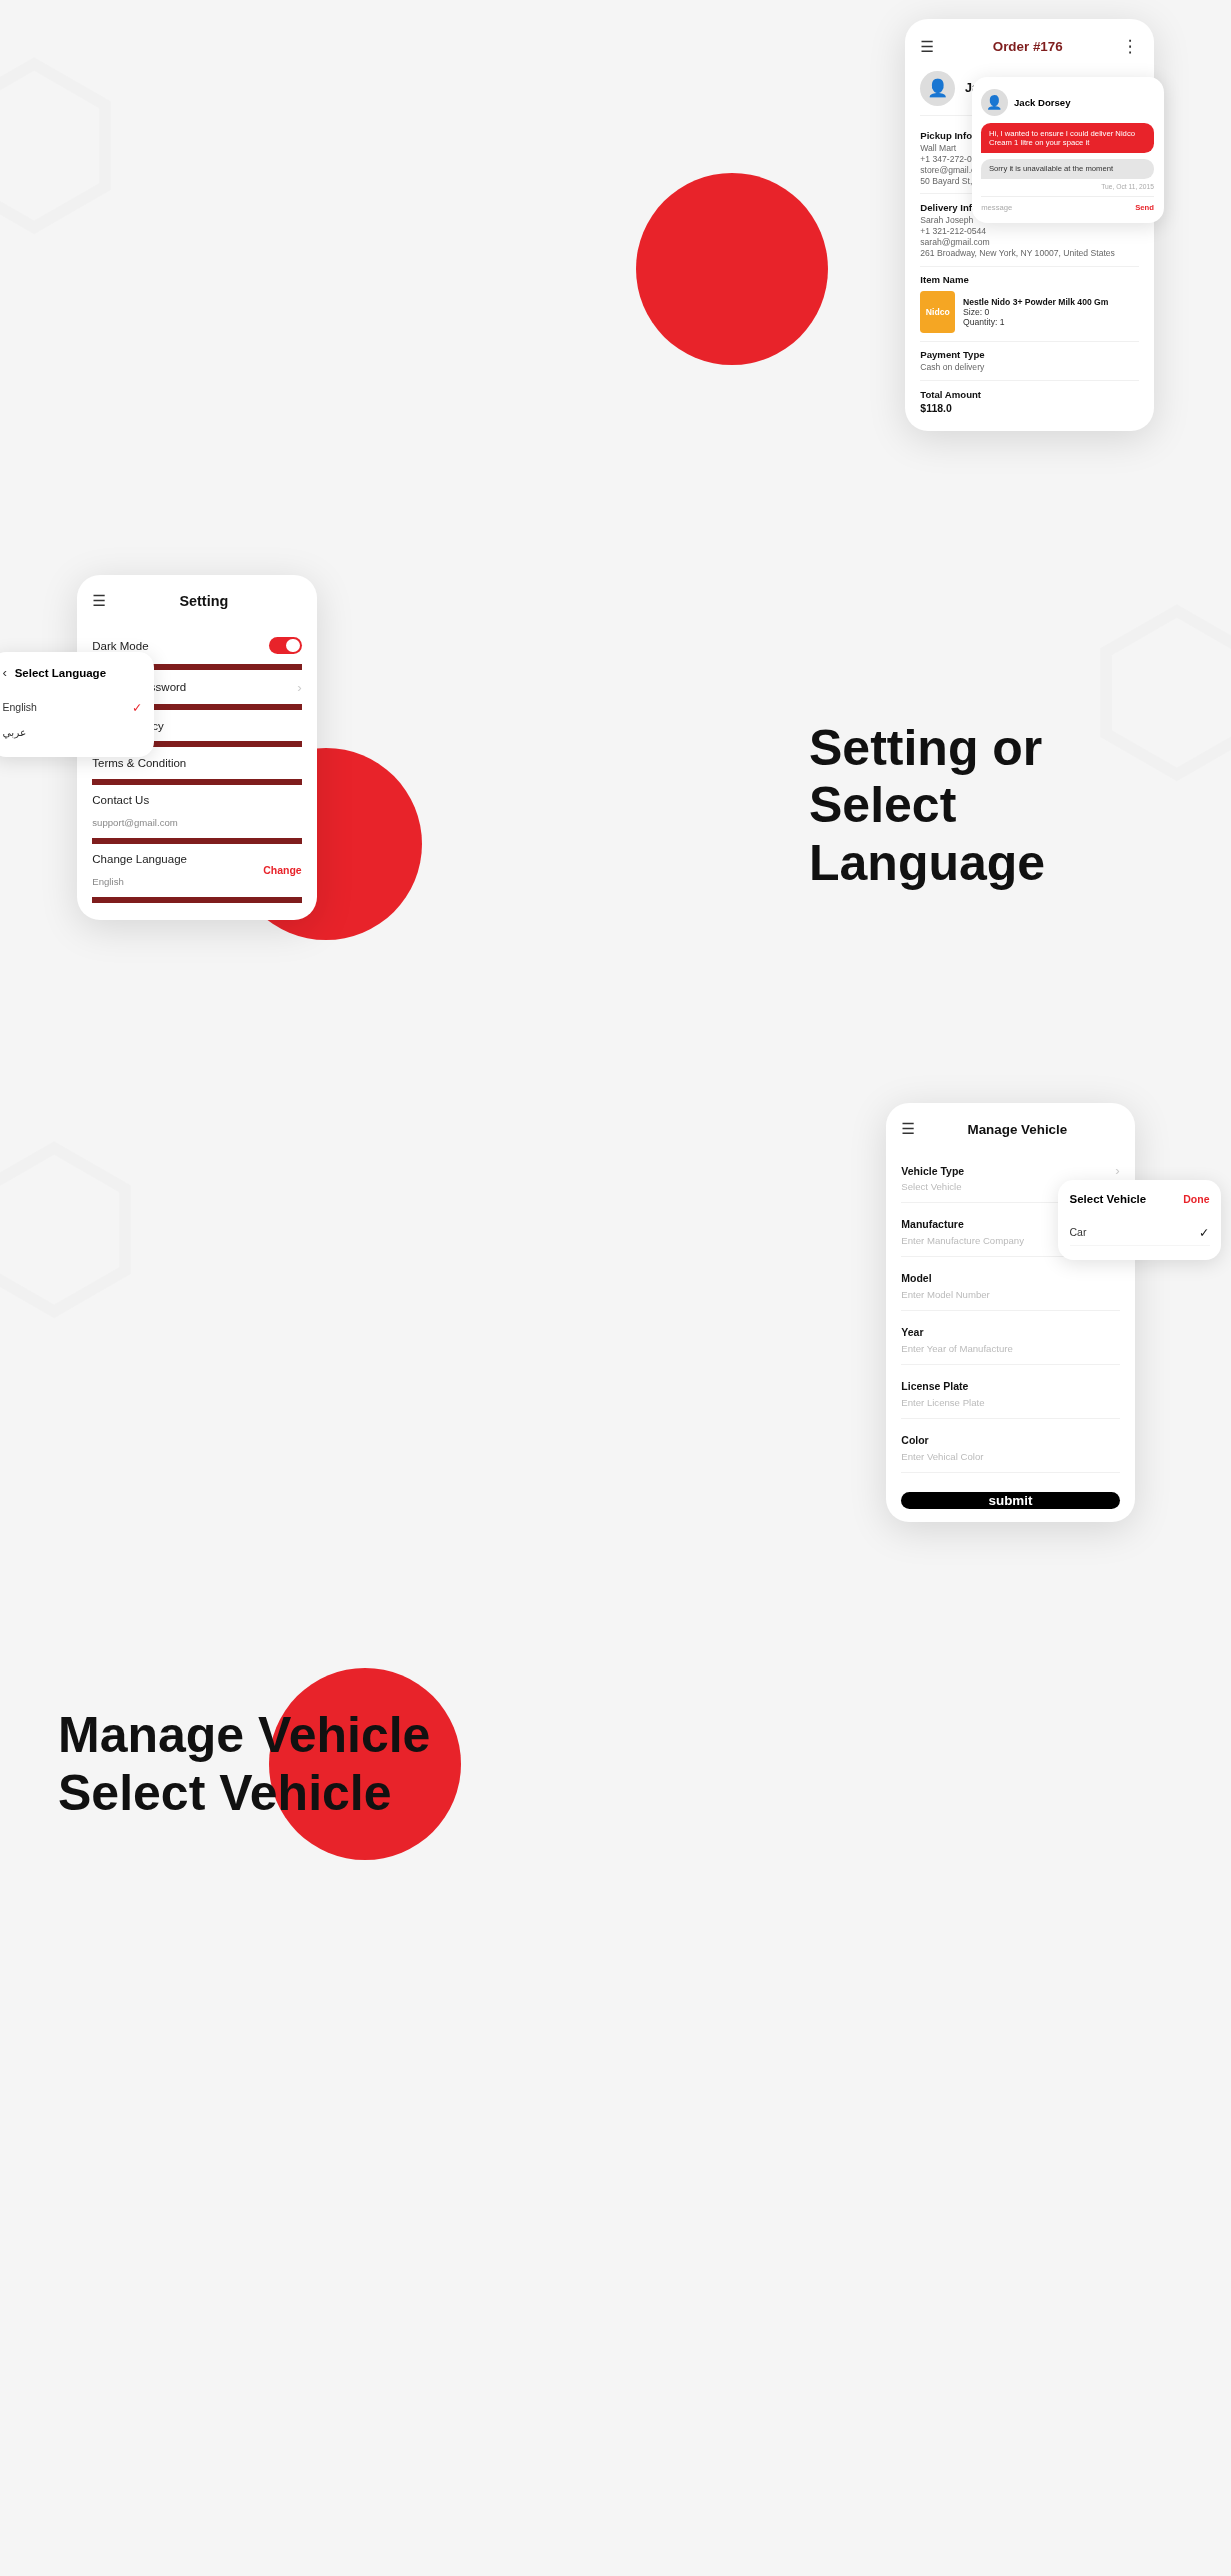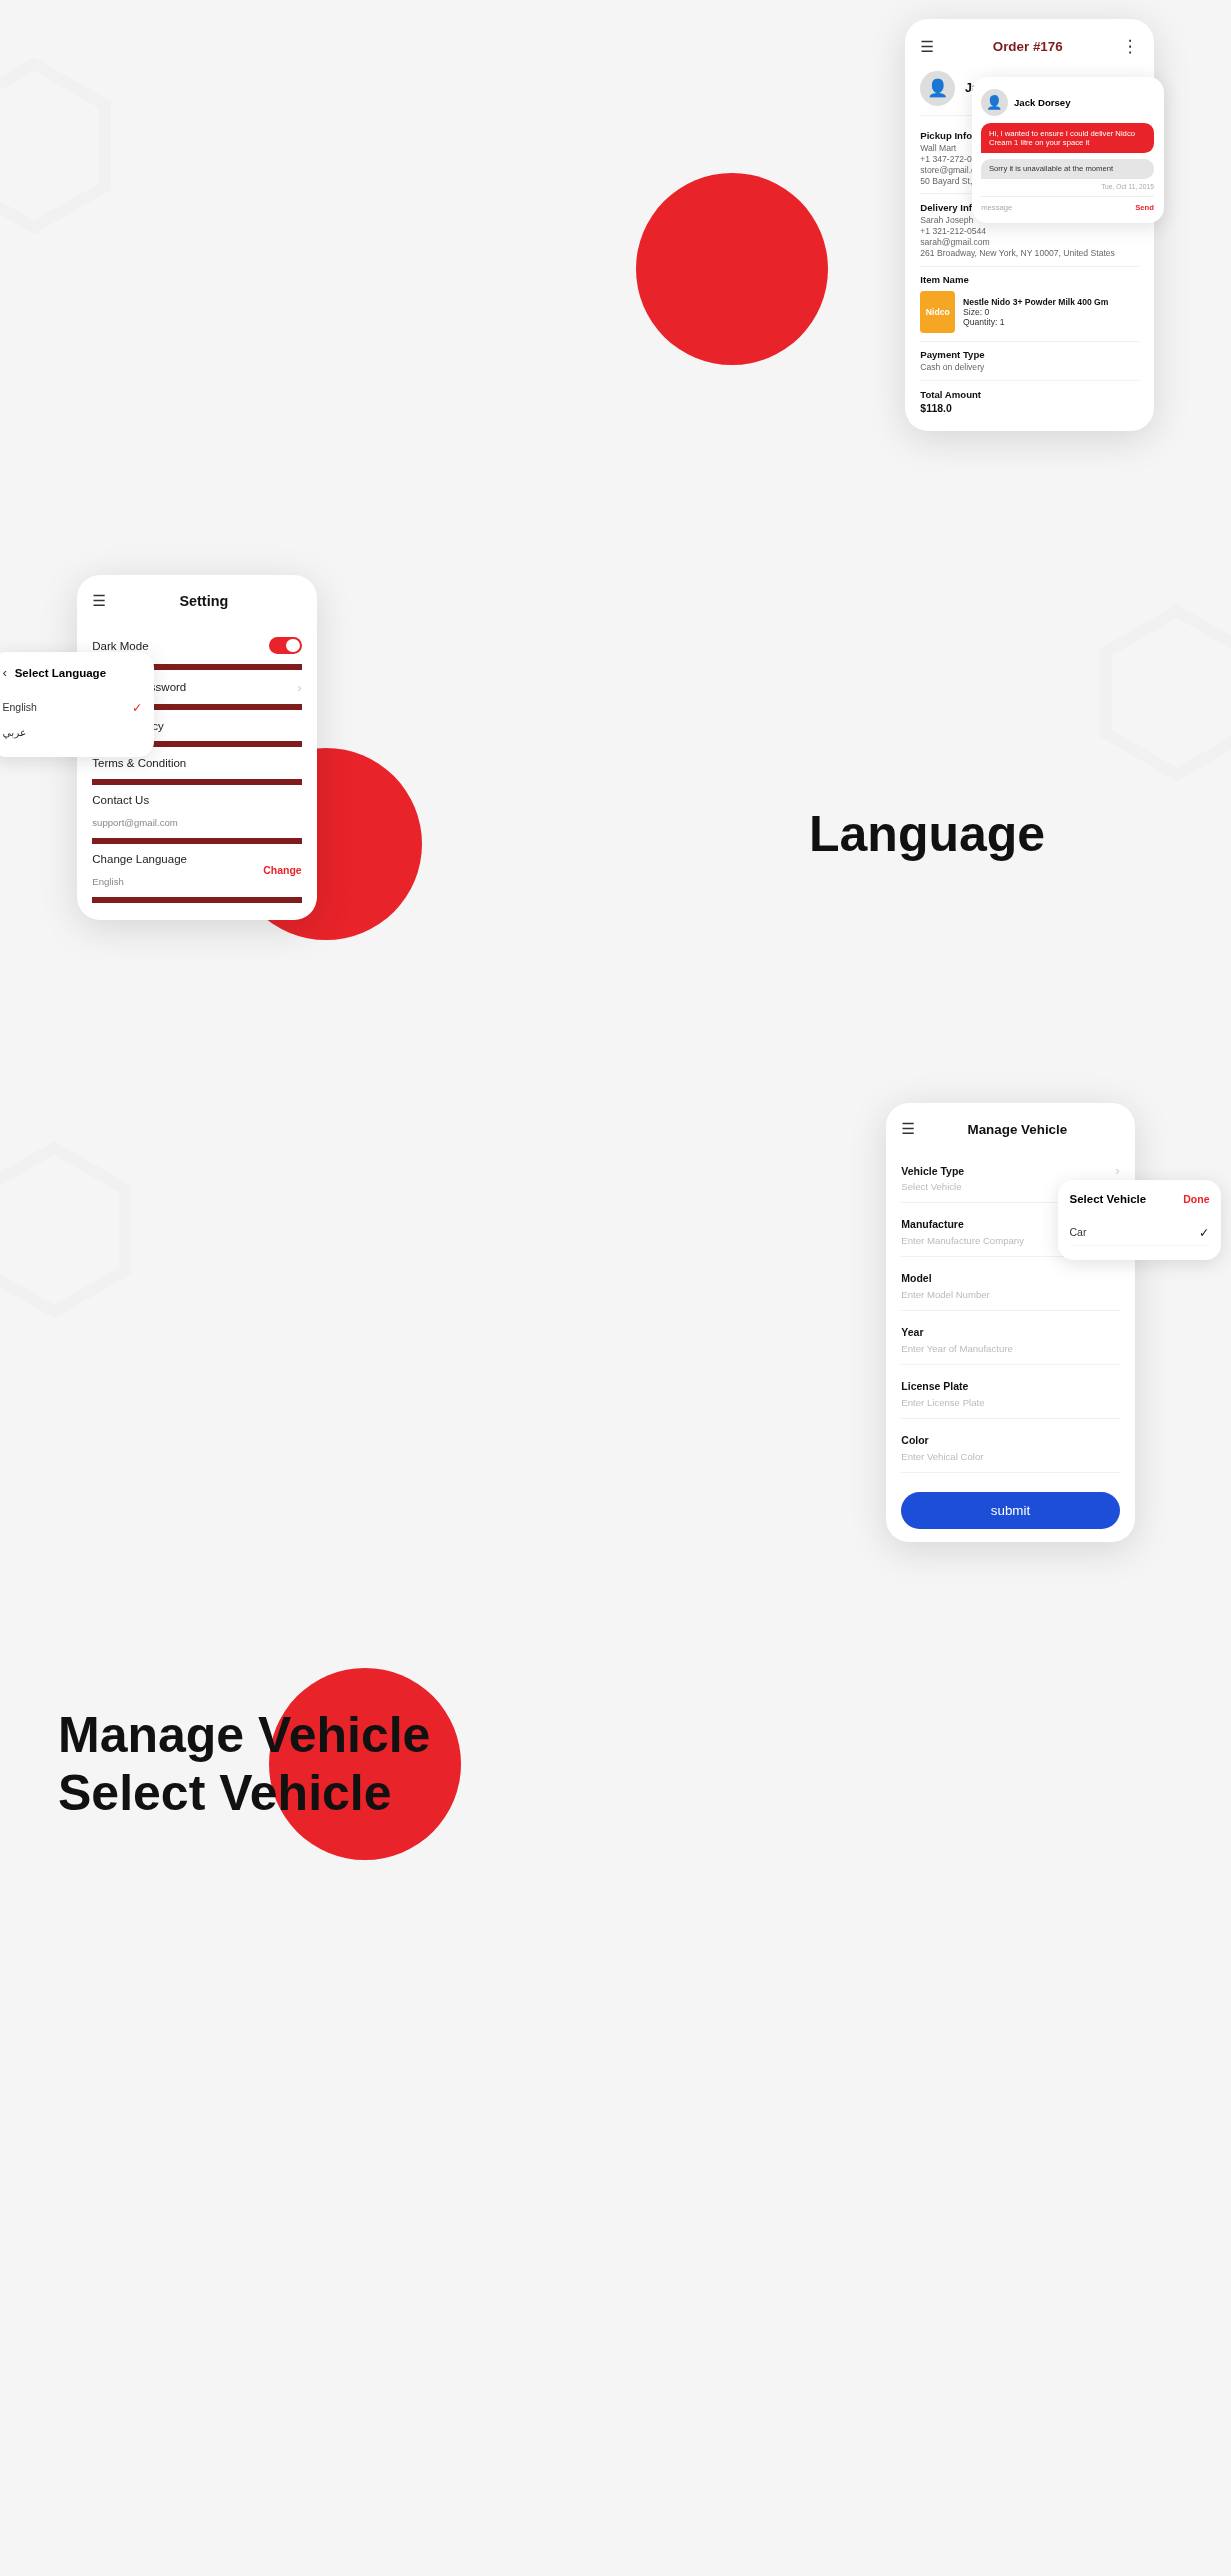--- a/index.html
+++ b/index.html
@@ -305,28 +305,28 @@
       padding: 9.6px 0;
       border-bottom: 1px solid #f0f0f0;
       margin-bottom: 1.9px;
     }
     .vehicle-field-label { font-size: 10.5px; font-weight: 700; color: #111; }
     .vehicle-field-row {
       display: flex; justify-content: space-between; align-items: center;
     }
     .vehicle-field-placeholder { font-size: 9.6px; color: #bbb; margin-top: 2.9px; }
     .submit-btn {
-      background: #1d4ed8;
+      background: #000000;
       color: #fff;
       border: none;
       border-radius: 29px;
       width: 100%;
-      padding: 11px 0;
+      padding: 1px 0;
       font-size: 13.4px;
-      font-weight: 400;
+      font-weight: 700;
       margin-top: 17.3px;
       cursor: pointer;
       text-align: center;
     }
 
     
     .vehicle-select-overlay {
       position: absolute;
       right: -86px;
       top: 77px;
@@ -503,21 +503,21 @@
         <div>
           <div class="setting-row-label">Change Language</div>
           <div class="setting-row-sub">English</div>
         </div>
         <span class="setting-change">Change</span>
       </div>
     </div>
   </div>
 
   <div class="section2-label">
-    <br>
+    <span>Setting or Select</span><br>
     <span>Language</span>
   </div>
 </div>
 
 <div class="section3">
   <div class="bg-shape" style="left:-38px;top:29px;">⬡</div>
 
   <div class="red-circle-3"></div>
 
   <div class="section3-label">

